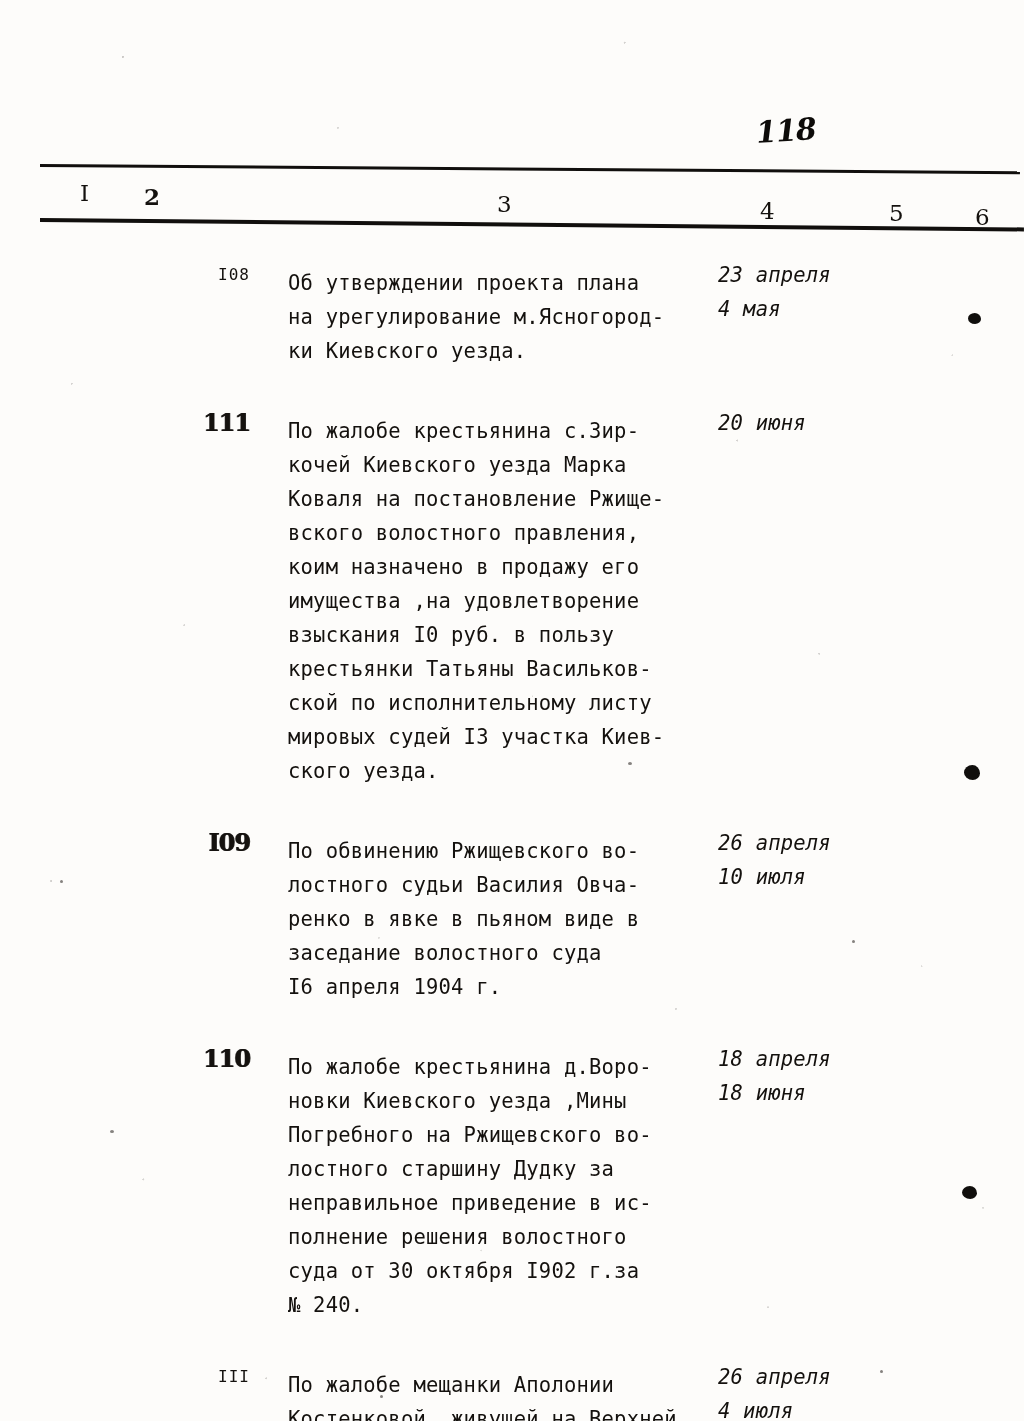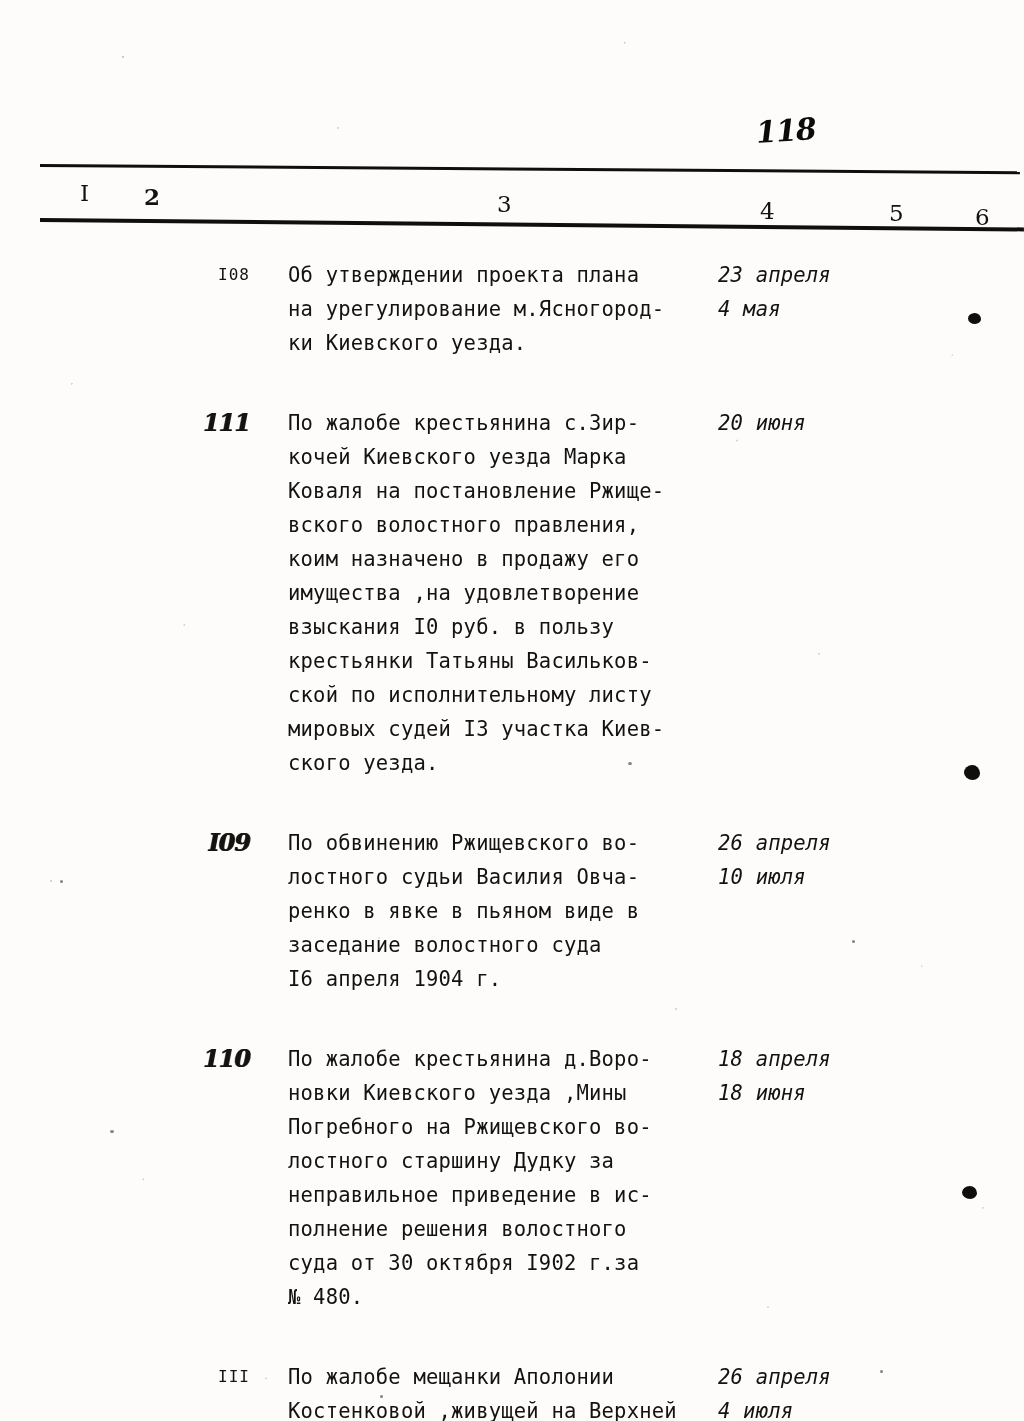--- a/index.html
+++ b/index.html
@@ -122,29 +122,28 @@
     box-sizing: border-box;
     font-size: 16px;
     line-height: 34px;
     letter-spacing: 1px;
     white-space: pre;
   }
   
   .row-num.hand {
     font-family: "DejaVu Serif", "Liberation Serif", serif;
     font-weight: 700;
-    font-style: italic;
     font-size: 24px;
     letter-spacing: -1px;
     text-shadow: .6px .4px 0 rgba(10,8,6,.85), -.5px .3px 0 rgba(10,8,6,.55);
   }
   .row-subject {
     position: absolute;
     left: 288px;
-    top: 0;
+    top: 8px;
     width: 404px;
     font-size: 20.5px;
     line-height: 34px;
     letter-spacing: .2px;
     white-space: pre-line;
     color: #14110e;
   }
   .row-dates {
     position: absolute;
     left: 718px;
@@ -237,21 +236,21 @@
 
     <div class="row" style="height:288px;">
       <div class="row-num hand">110</div>
       <div class="row-subject">По жалобе крестьянина д.Воро-
 новки Киевского уезда ,Мины
 Погребного на Ржищевского во-
 лостного старшину Дудку за
 неправильное приведение в ис-
 полнение решения волостного
 суда от 30 октября I902 г.за
-№ 480.</div>
+№ 240.</div>
       <div class="row-dates">18 апреля
 18 июня</div>
     </div>
 
     <div class="row" style="height:120px;">
       <div class="row-num">III</div>
       <div class="row-subject" style="width:420px;">По жалобе мещанки Аполонии
 Костенковой ,живущей на Верхней
 Соломенке на постановление</div>
       <div class="row-dates">26 апреля

